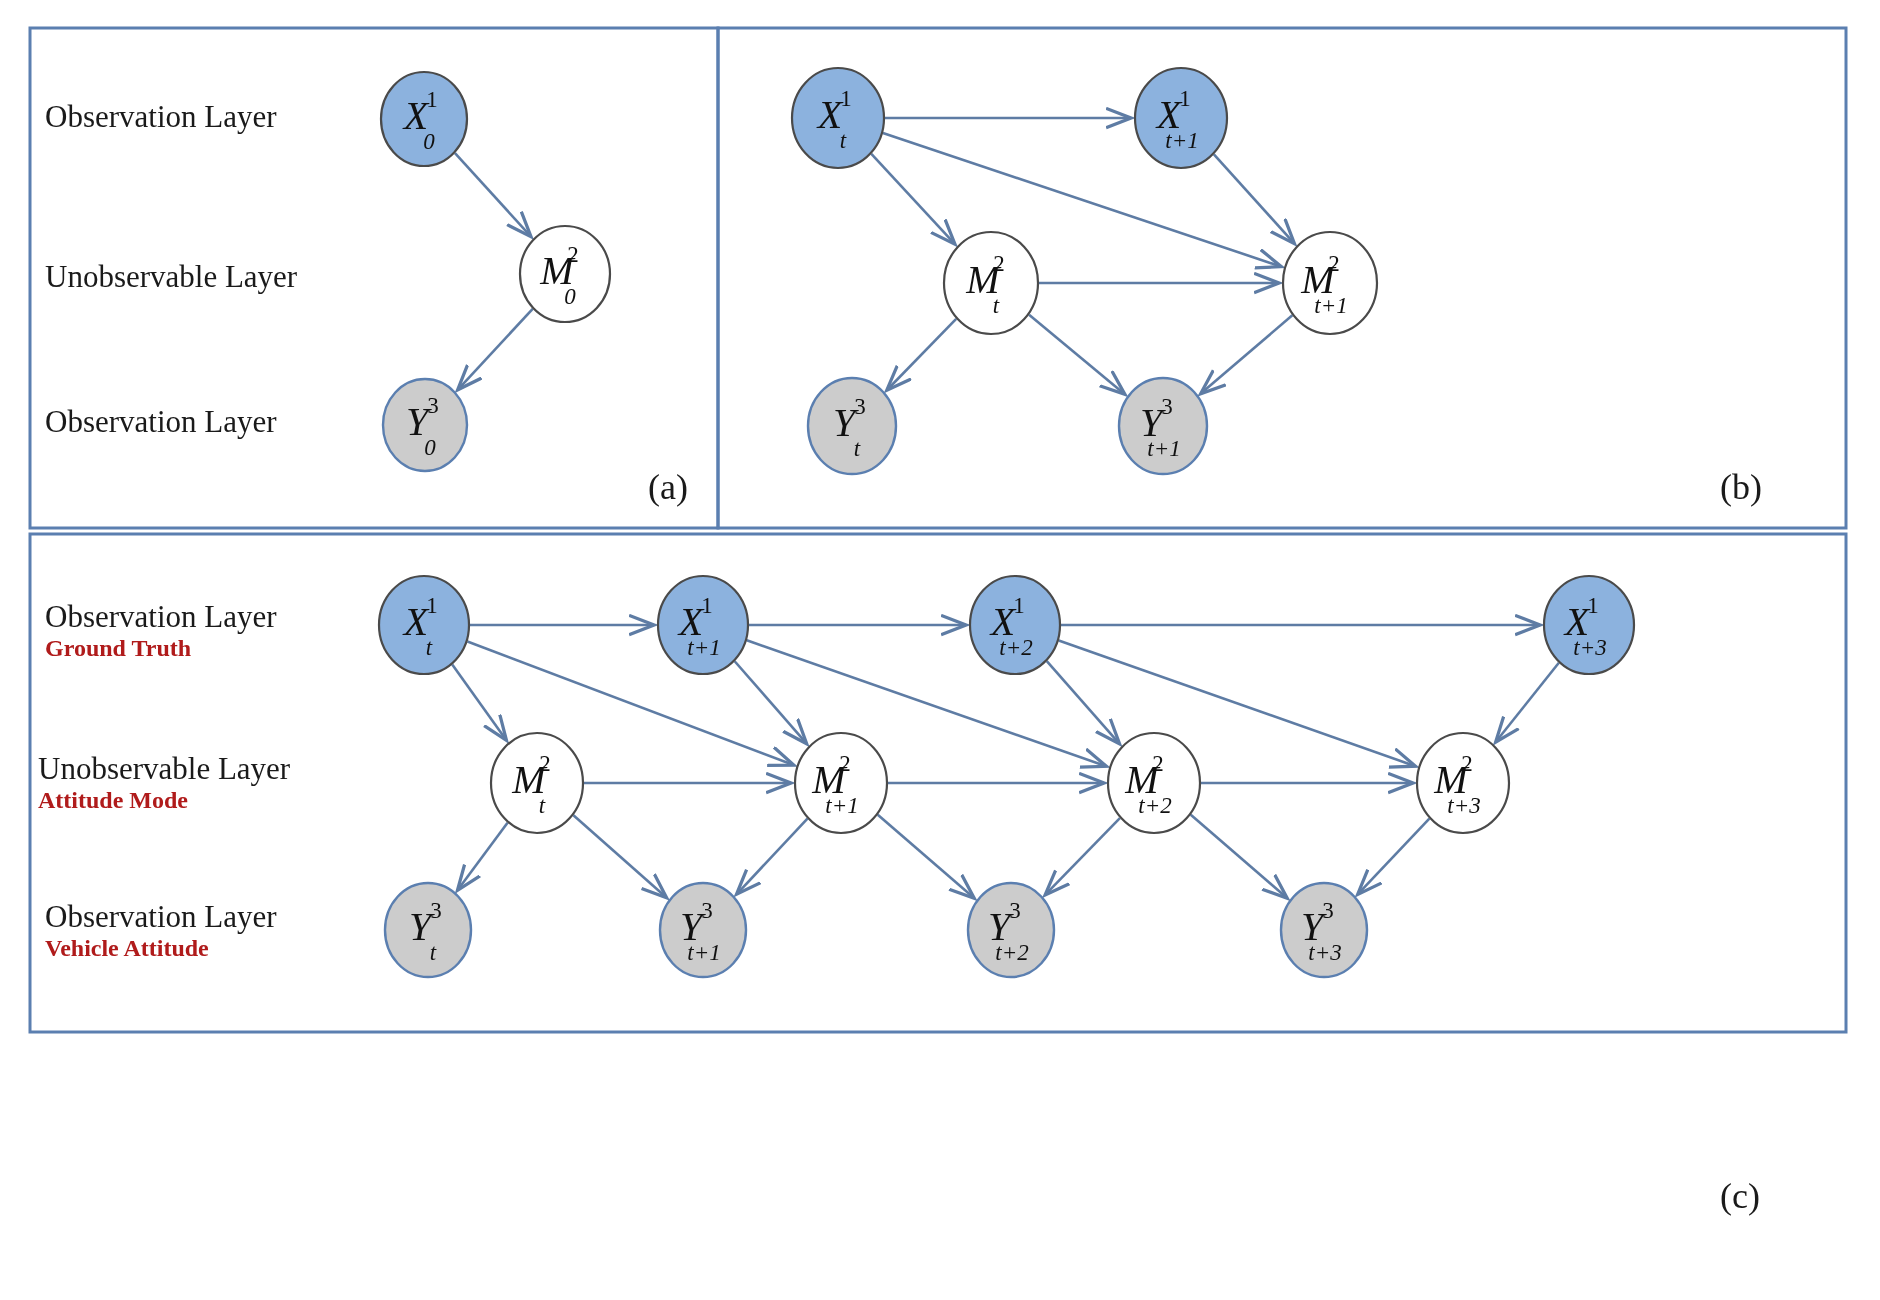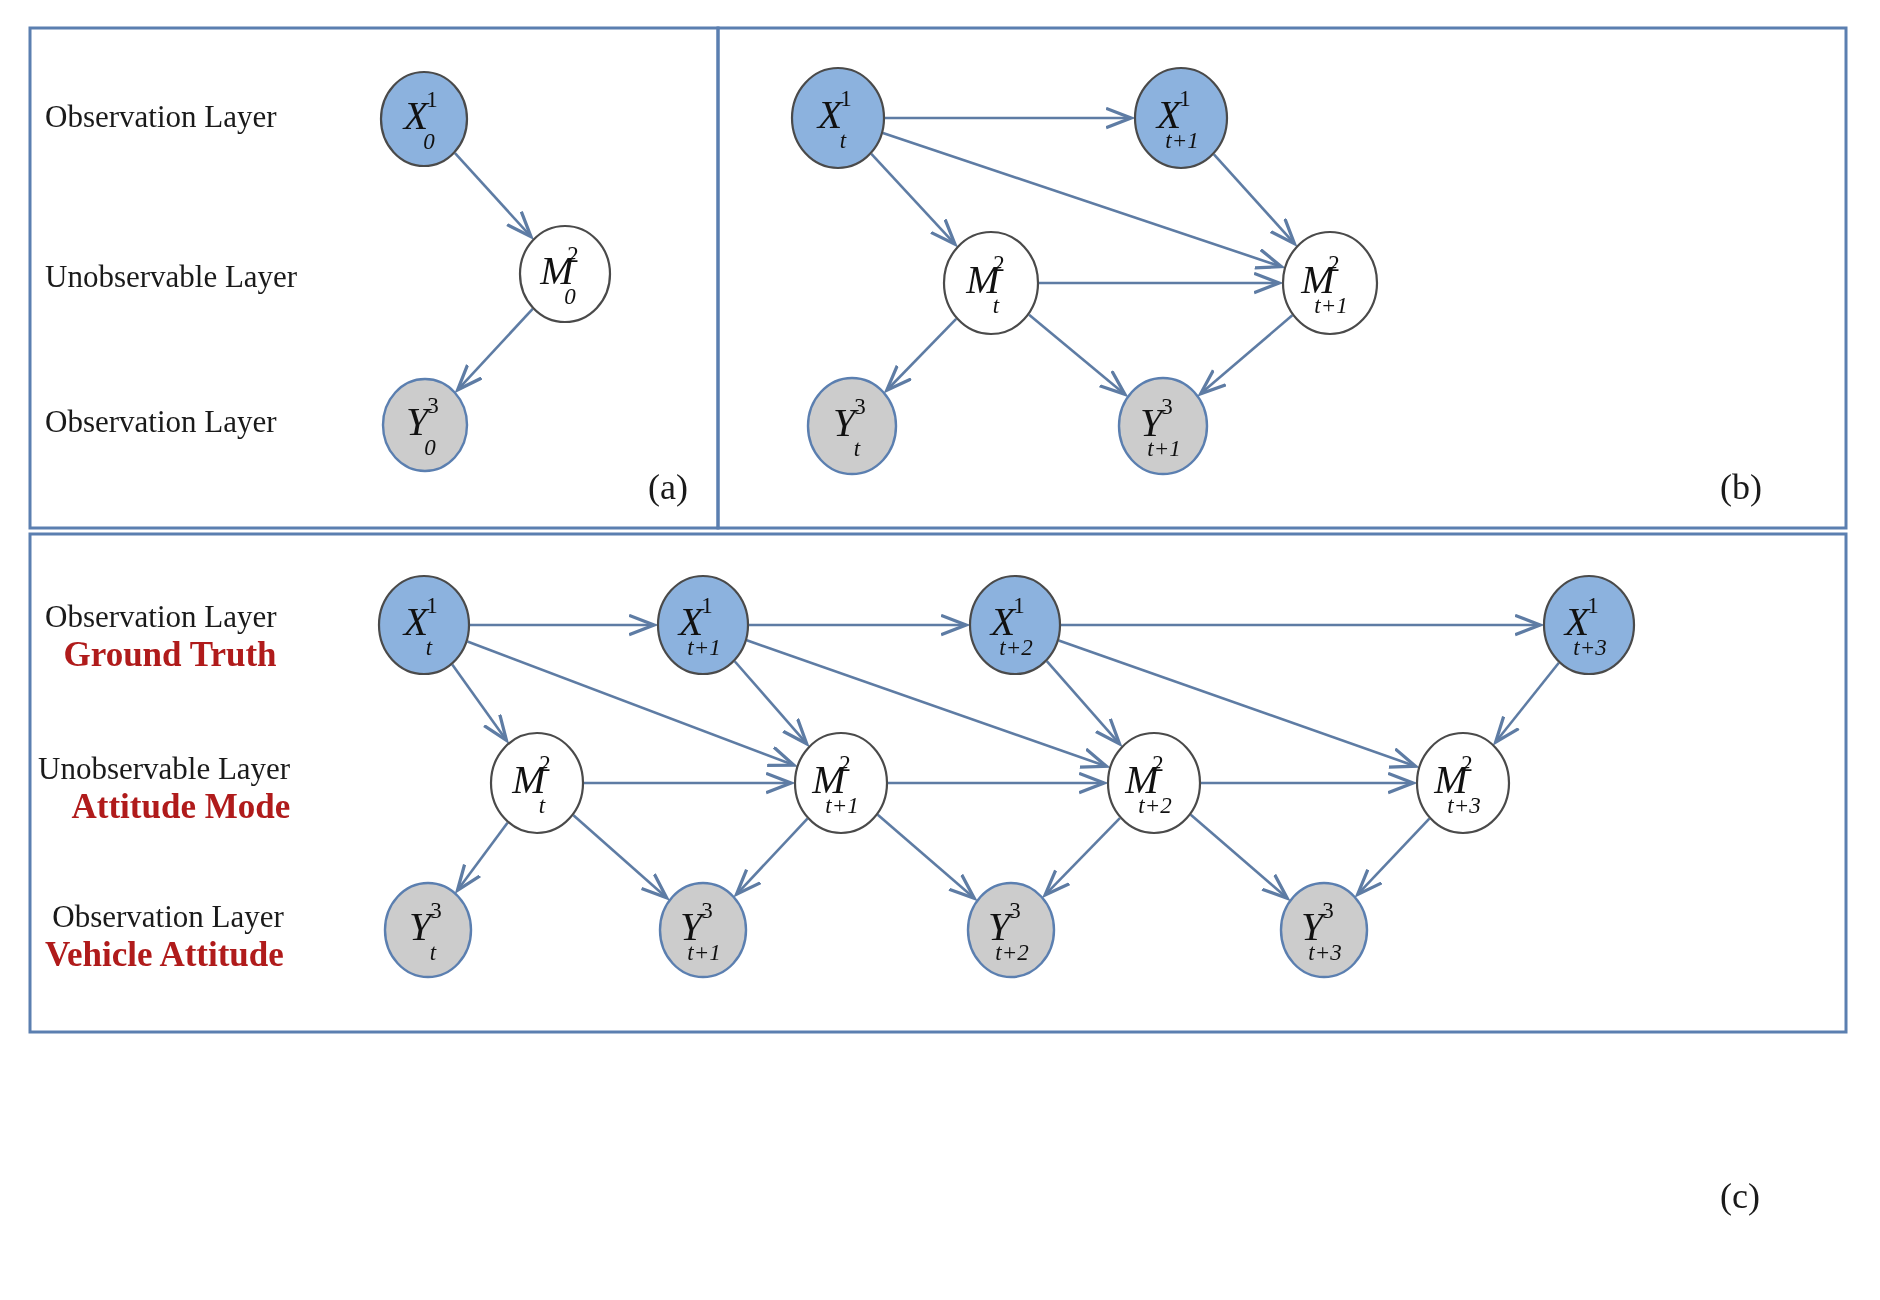--- a/index.html
+++ b/index.html
@@ -66,28 +66,28 @@
   }
   text.node-sub {
     font-size: 23px;
   }
   .layer-label {
     position: absolute;
     font-family: "Liberation Serif", "DejaVu Serif", serif;
     font-size: 31px;
     color: #1A1A1A;
     white-space: nowrap;
-    text-align: right;
+    text-align: left;
     line-height: 1.12;
   }
   .layer-label .red {
     display: block;
     color: #B01B1B;
     font-weight: bold;
-    font-size: 35px;
+    font-size: 24px;
   }
   .panel-tag {
     position: absolute;
     font-family: "Liberation Serif", "DejaVu Serif", serif;
     font-size: 36px;
     color: #1A1A1A;
   }
 </style>
 </head>
 <body>

